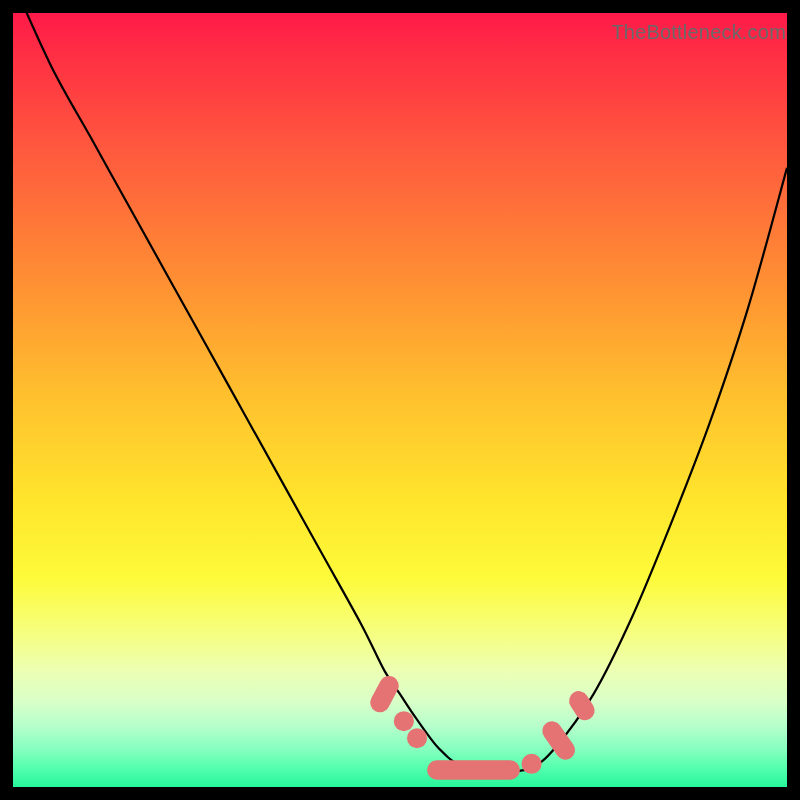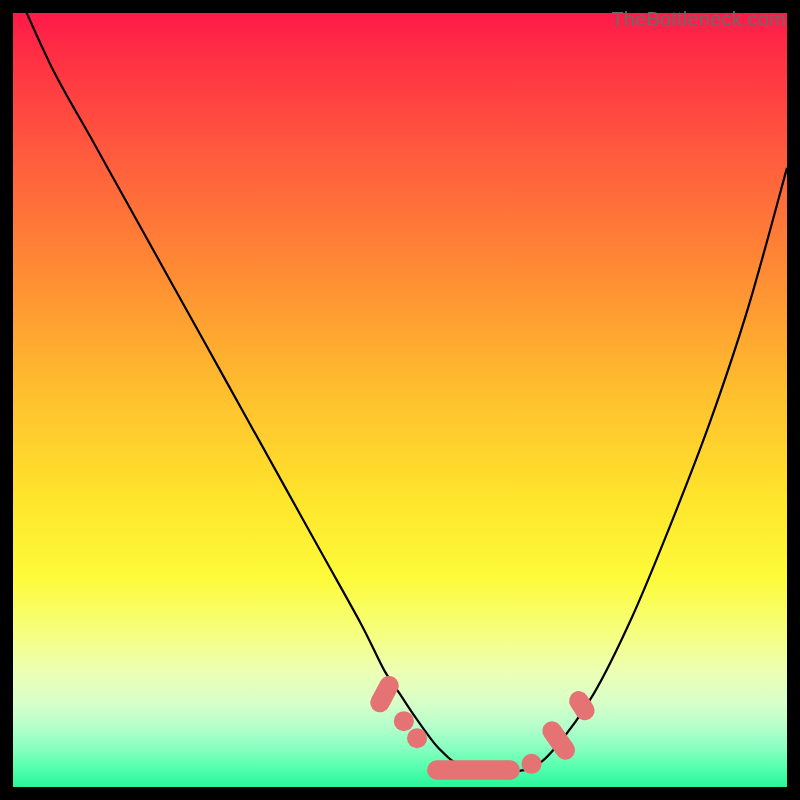--- a/index.html
+++ b/index.html
@@ -41,21 +41,21 @@
     );
   }
   .plot-svg {
     position: absolute;
     inset: 0;
     width: 774px;
     height: 774px;
   }
   .watermark {
     position: absolute;
-    top: 8px;
+    top: 21px;
     right: 14px;
     color: #6a6a6a;
     font-size: 20px;
     letter-spacing: 0.2px;
     user-select: none;
   }
 </style>
 </head>
 <body>
 

